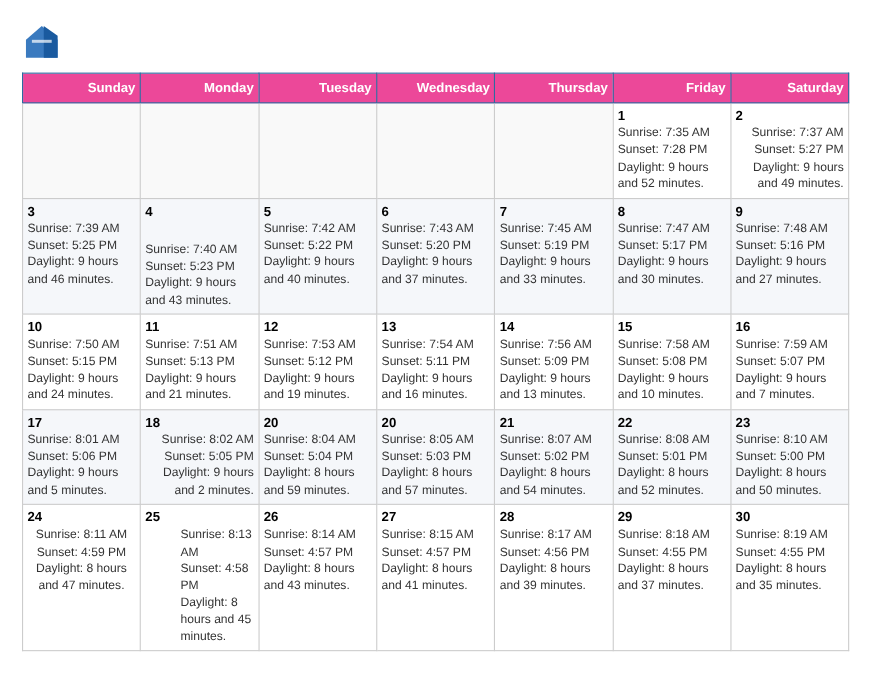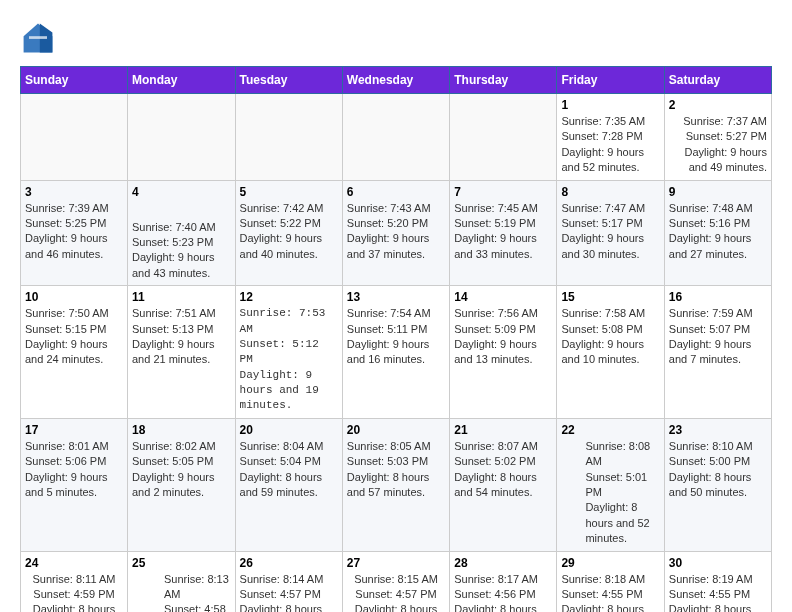--- a/index.html
+++ b/index.html
@@ -43,24 +43,24 @@
     .location {
       font-size: 14px;
       color: #555;
     }
     .calendar {
       width: 100%;
       border-collapse: collapse;
       font-size: 11px;
     }
     .calendar th {
-      background-color: #6d28d9;
+      background-color: #ec4899;
       color: #fff;
       padding: 6px 4px;
-      text-align: left;
+      text-align: right;
       font-size: 12px;
       font-weight: bold;
       border: 1px solid #2d6aa0;
     }
     .calendar td {
       vertical-align: top;
       padding: 4px;
       border: 1px solid #ccc;
       width: 108px;
       min-height: 80px;
@@ -186,21 +186,21 @@
 Daylight: 9 hours and 24 minutes.</div>
         </td>
         <td>
           <span class="day-num">11</span>
           <div class="day-info" style="white-space: pre-line;">Sunrise: 7:51 AM
 Sunset: 5:13 PM
 Daylight: 9 hours and 21 minutes.</div>
         </td>
         <td>
           <span class="day-num">12</span>
-          <div class="day-info" style="white-space: pre-line; font-family: Liberation Mono, monospace;">Sunrise: 7:53 AM
+          <div class="day-info" style="white-space: pre-line;">Sunrise: 7:53 AM
 Sunset: 5:12 PM
 Daylight: 9 hours and 19 minutes.</div>
         </td>
         <td>
           <span class="day-num">13</span>
           <div class="day-info" style="white-space: pre-line;">Sunrise: 7:54 AM
 Sunset: 5:11 PM
 Daylight: 9 hours and 16 minutes.</div>
         </td>
         <td>
@@ -224,21 +224,21 @@
       </tr>
       <tr>
         <td>
           <span class="day-num">17</span>
           <div class="day-info" style="white-space: pre-line;">Sunrise: 8:01 AM
 Sunset: 5:06 PM
 Daylight: 9 hours and 5 minutes.</div>
         </td>
         <td>
           <span class="day-num">18</span>
-          <div class="day-info" style="white-space: pre-line;">Sunrise: 8:02 AM
+          <div class="day-info" style="white-space: pre-line; text-align: right;">Sunrise: 8:02 AM
 Sunset: 5:05 PM
 Daylight: 9 hours and 2 minutes.</div>
         </td>
         <td>
           <span class="day-num">20</span>
           <div class="day-info" style="white-space: pre-line;">Sunrise: 8:04 AM
 Sunset: 5:04 PM
 Daylight: 8 hours and 59 minutes.</div>
         </td>
         <td>
@@ -248,21 +248,21 @@
 Daylight: 8 hours and 57 minutes.</div>
         </td>
         <td>
           <span class="day-num">21</span>
           <div class="day-info" style="white-space: pre-line;">Sunrise: 8:07 AM
 Sunset: 5:02 PM
 Daylight: 8 hours and 54 minutes.</div>
         </td>
         <td>
           <span class="day-num">22</span>
-          <div class="day-info" style="white-space: pre-line; margin-left: 24px;">Sunrise: 8:08 AM
+          <div class="day-info" style="white-space: pre-line;">Sunrise: 8:08 AM
 Sunset: 5:01 PM
 Daylight: 8 hours and 52 minutes.</div>
         </td>
         <td>
           <span class="day-num">23</span>
           <div class="day-info" style="white-space: pre-line;">Sunrise: 8:10 AM
 Sunset: 5:00 PM
 Daylight: 8 hours and 50 minutes.</div>
         </td>
       </tr>
@@ -280,21 +280,21 @@
 Daylight: 8 hours and 45 minutes.</div>
         </td>
         <td>
           <span class="day-num">26</span>
           <div class="day-info" style="white-space: pre-line;">Sunrise: 8:14 AM
 Sunset: 4:57 PM
 Daylight: 8 hours and 43 minutes.</div>
         </td>
         <td>
           <span class="day-num">27</span>
-          <div class="day-info" style="white-space: pre-line; text-align: center;">Sunrise: 8:15 AM
+          <div class="day-info" style="white-space: pre-line;">Sunrise: 8:15 AM
 Sunset: 4:57 PM
 Daylight: 8 hours and 41 minutes.</div>
         </td>
         <td>
           <span class="day-num">28</span>
           <div class="day-info" style="white-space: pre-line;">Sunrise: 8:17 AM
 Sunset: 4:56 PM
 Daylight: 8 hours and 39 minutes.</div>
         </td>
         <td>

